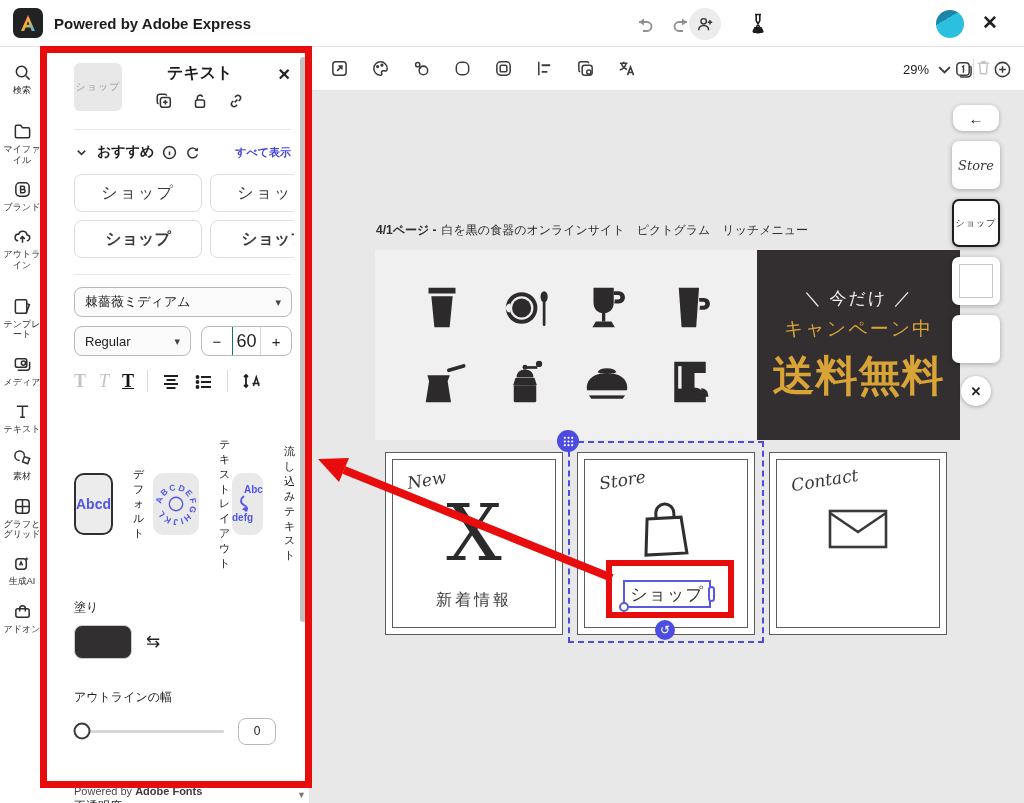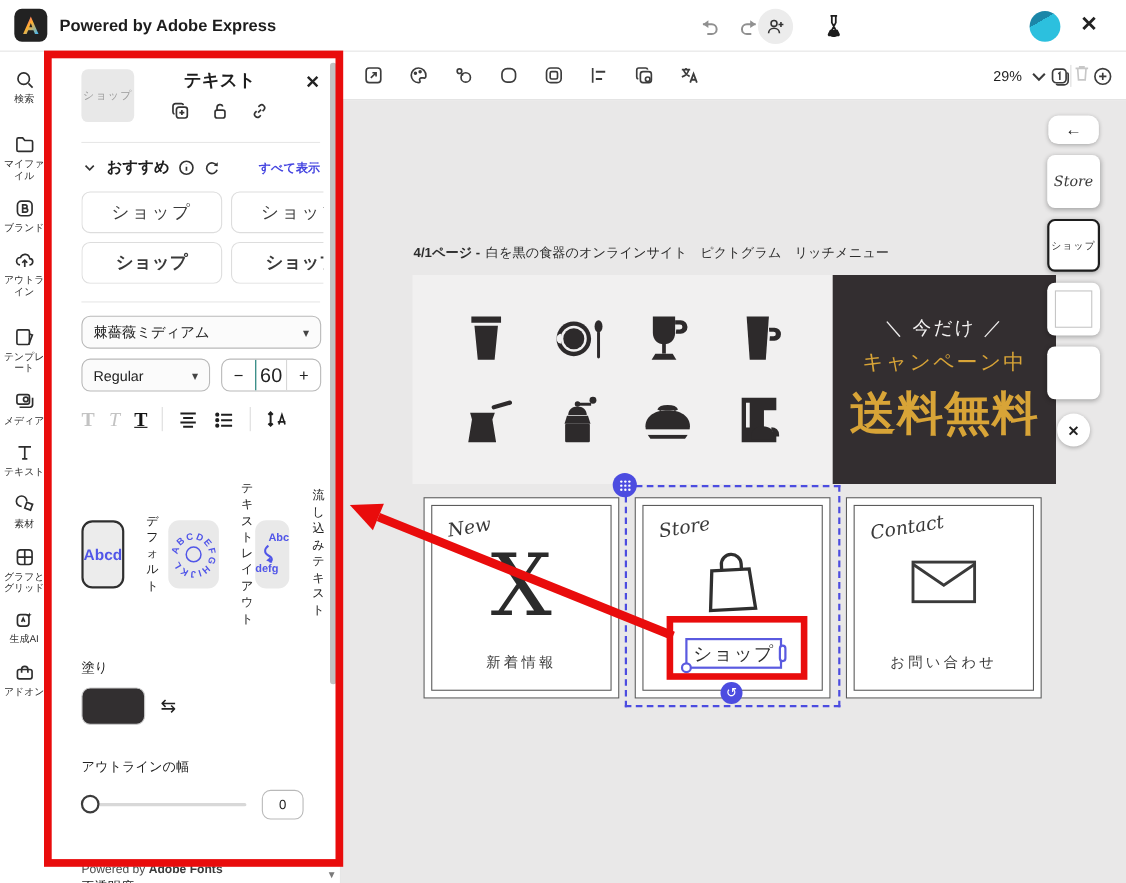--- a/index.html
+++ b/index.html
@@ -104,21 +104,21 @@
   .picbg { fill:#f1f0f0; }
 
   #banner { position:absolute; left:447px; top:203px; width:203px; height:190px; background:#332e30; display:flex; flex-direction:column; align-items:center; justify-content:center; gap:6px; z-index:8; cursor:pointer; }
   #banner-tagline { color:#f4f2f2; font-size:17px; letter-spacing:2px; }
   #banner-headline { color:#d8a437; font-family:"DejaVu Serif", serif; font-size:42px; font-weight:bold; letter-spacing:1px; }
   #banner-subline { color:#d8a437; font-size:19px; letter-spacing:2px; }
 
   .card { position:absolute; top:405px; width:178px; height:183px; background:#fff; border:1px solid #5c5c5c; padding:6px; cursor:pointer; }
   .card-inner { width:100%; height:100%; border:1px solid #5c5c5c; position:relative; display:flex; flex-direction:column; align-items:center; }
   .script { position:absolute; left:14px; top:10px; font-family:"DejaVu Serif", serif; font-style:italic; font-size:17px; color:#3a3a3a; transform:rotate(-9deg); }
-  .card-label { position:absolute; bottom:16px; width:100%; text-align:center; font-family:"DejaVu Serif", serif; font-size:13px; color:#3c3c3c; letter-spacing:3px; }
+  .card-label { position:absolute; bottom:16px; width:100%; text-align:center; font-family:"DejaVu Serif", serif; font-size:16px; color:#3c3c3c; letter-spacing:3px; }
   #card-new { left:75px; }
   #card-store { left:267px; }
   #card-contact { left:459px; }
   #card-x-glyph { margin-top:34px; font-family:"DejaVu Serif", serif; font-size:78px; color:#2b2b2b; line-height:1; }
   #bag-icon { margin-top:36px; }
   #envelope-icon { margin-top:48px; }
 
   
   #sel-rect { position:absolute; left:258px; top:394px; width:196px; height:202px; border:2px dashed #4c4ce0; z-index:9; pointer-events:none; }
   #move-handle { position:absolute; left:247px; top:383px; width:22px; height:22px; border-radius:50%; background:#4c4ce0; z-index:12; display:flex; align-items:center; justify-content:center; cursor:move; }
@@ -553,21 +553,20 @@
       </div>
     </div>
 
     <div class="card" id="card-contact">
       <div class="card-inner">
         <span class="script">Contact</span>
         <svg id="envelope-icon" width="64" height="42" viewBox="0 0 64 42">
           <rect x="4" y="3" width="56" height="36" fill="none" stroke="#3a3a3a" stroke-width="2.6"></rect>
           <path d="M4 5 L32 24 L60 5" fill="none" stroke="#3a3a3a" stroke-width="2.6"></path>
         </svg>
-        <div class="card-label">お問い合わせ</div>
       </div>
     </div>
 
     <div id="sel-rect"></div>
     <div id="move-handle">
       <svg width="11" height="11" viewBox="0 0 12 12">
           <g fill="#fff">
             <circle cx="2" cy="2" r="1.2"></circle>
             <circle cx="6" cy="2" r="1.2"></circle>
             <circle cx="10" cy="2" r="1.2"></circle>

